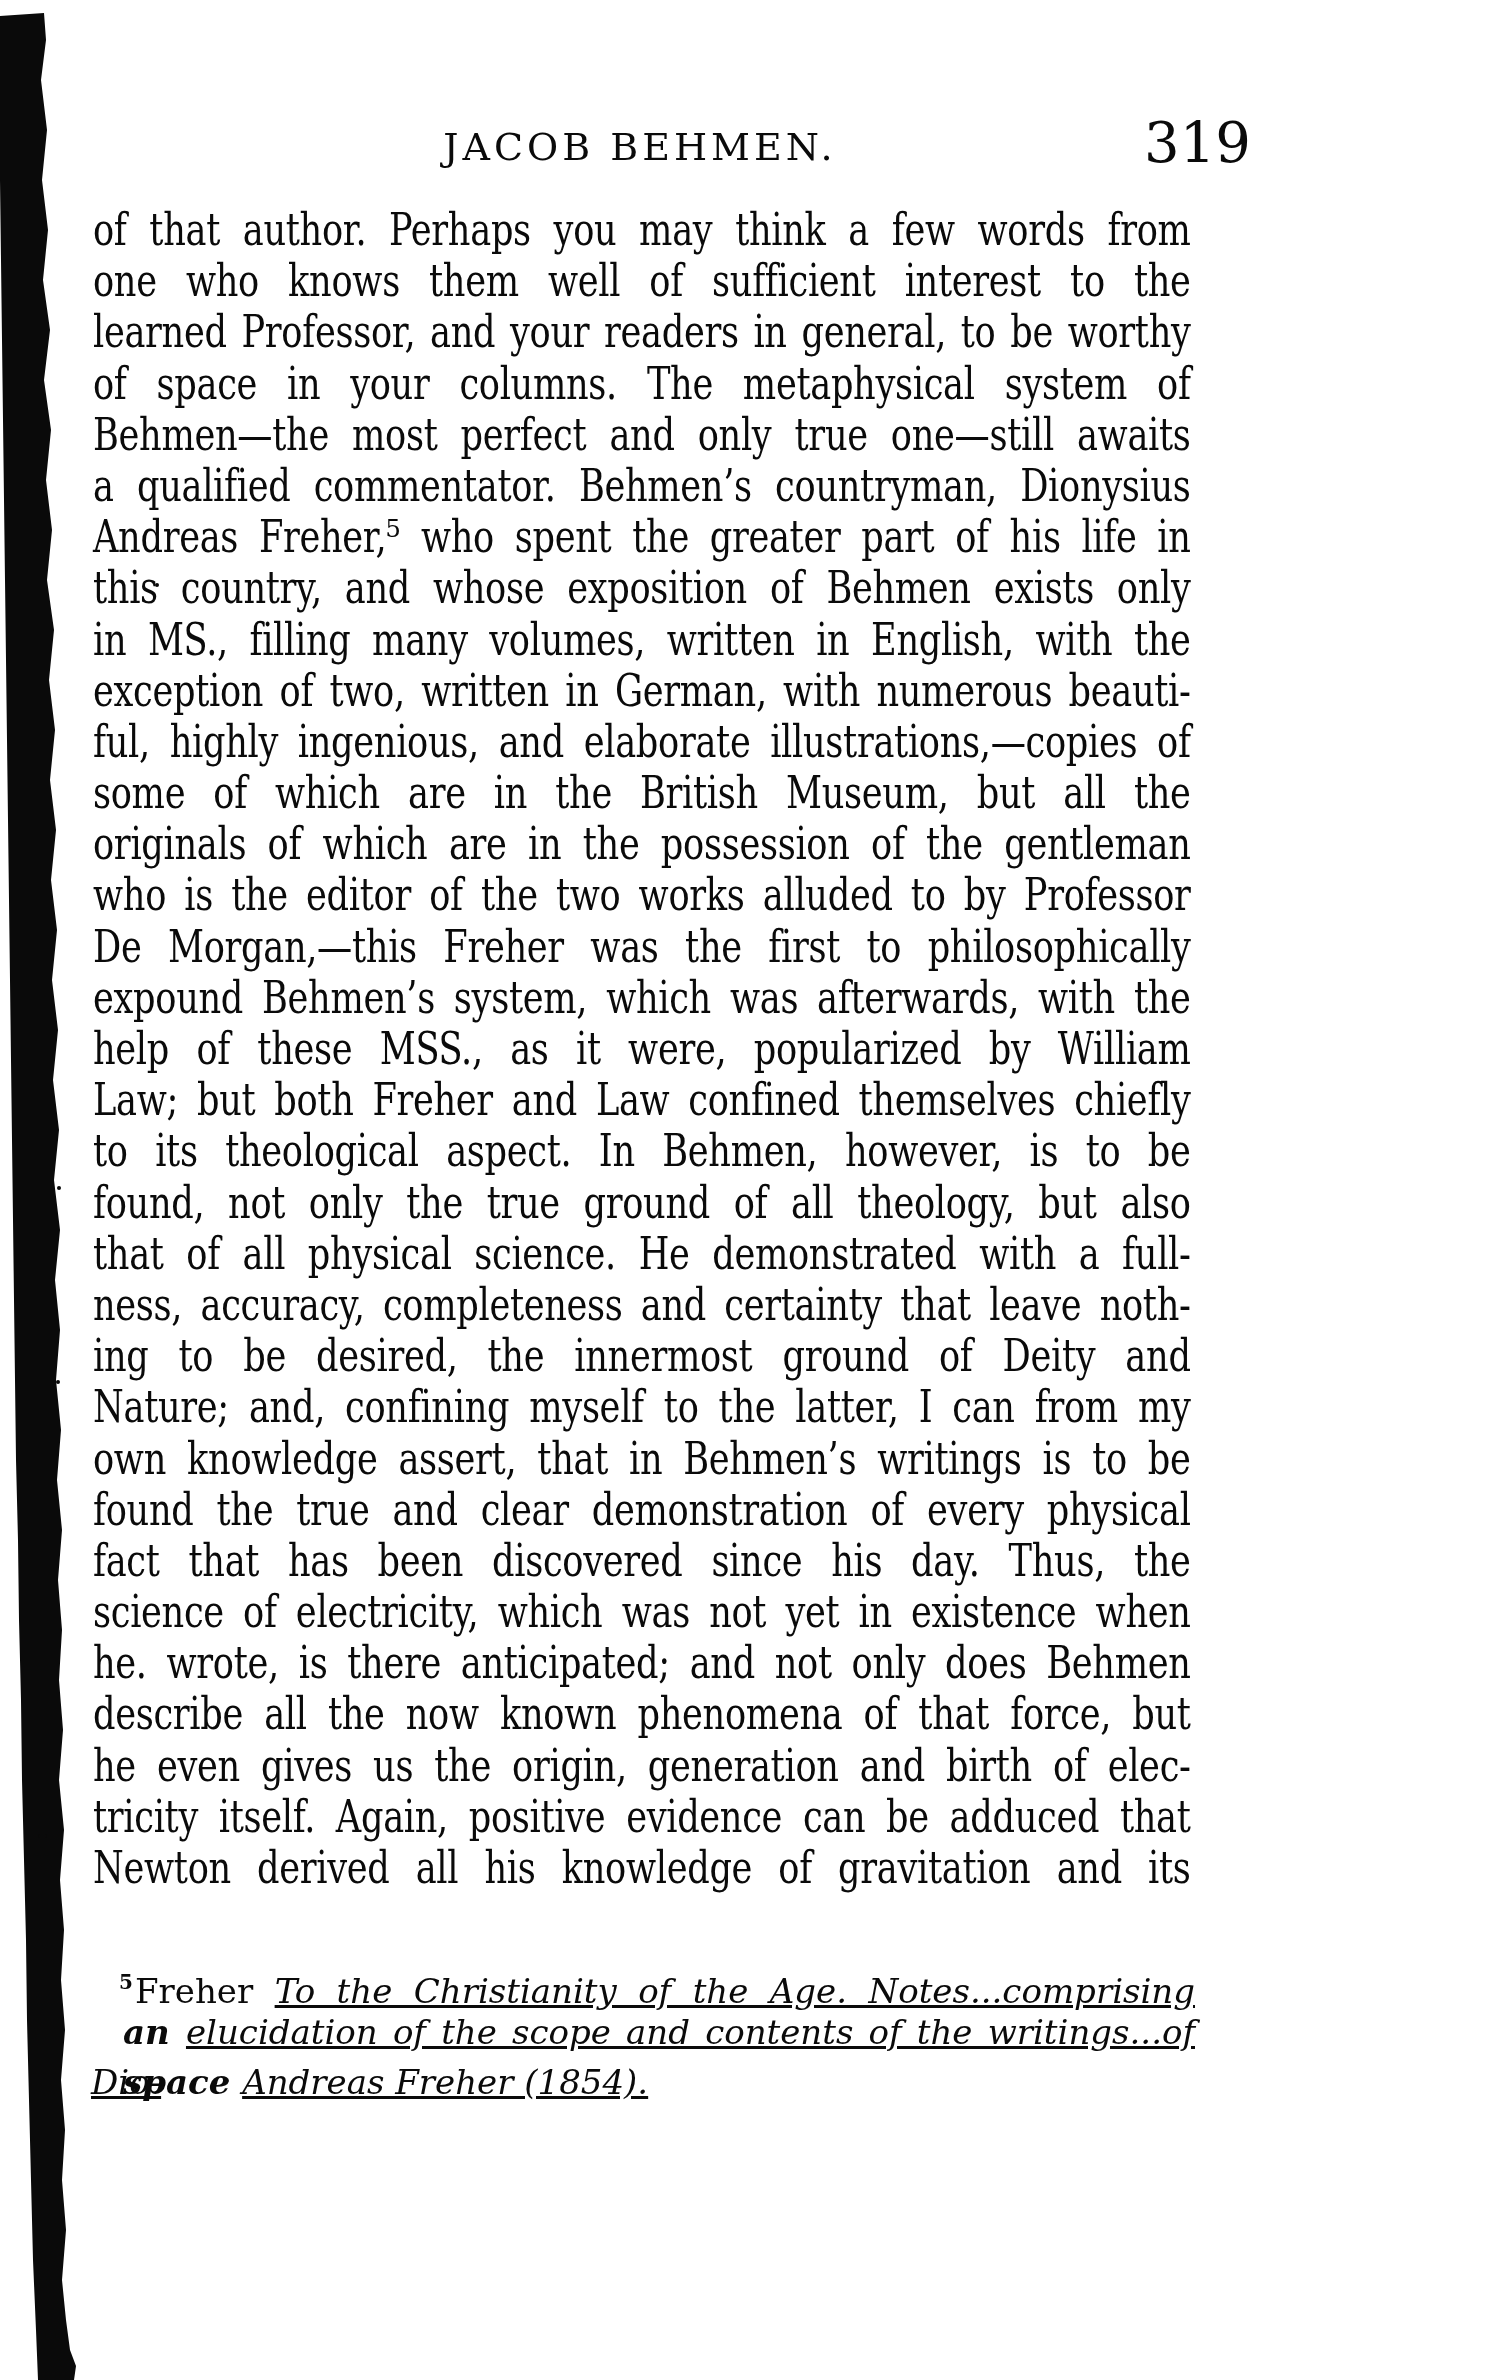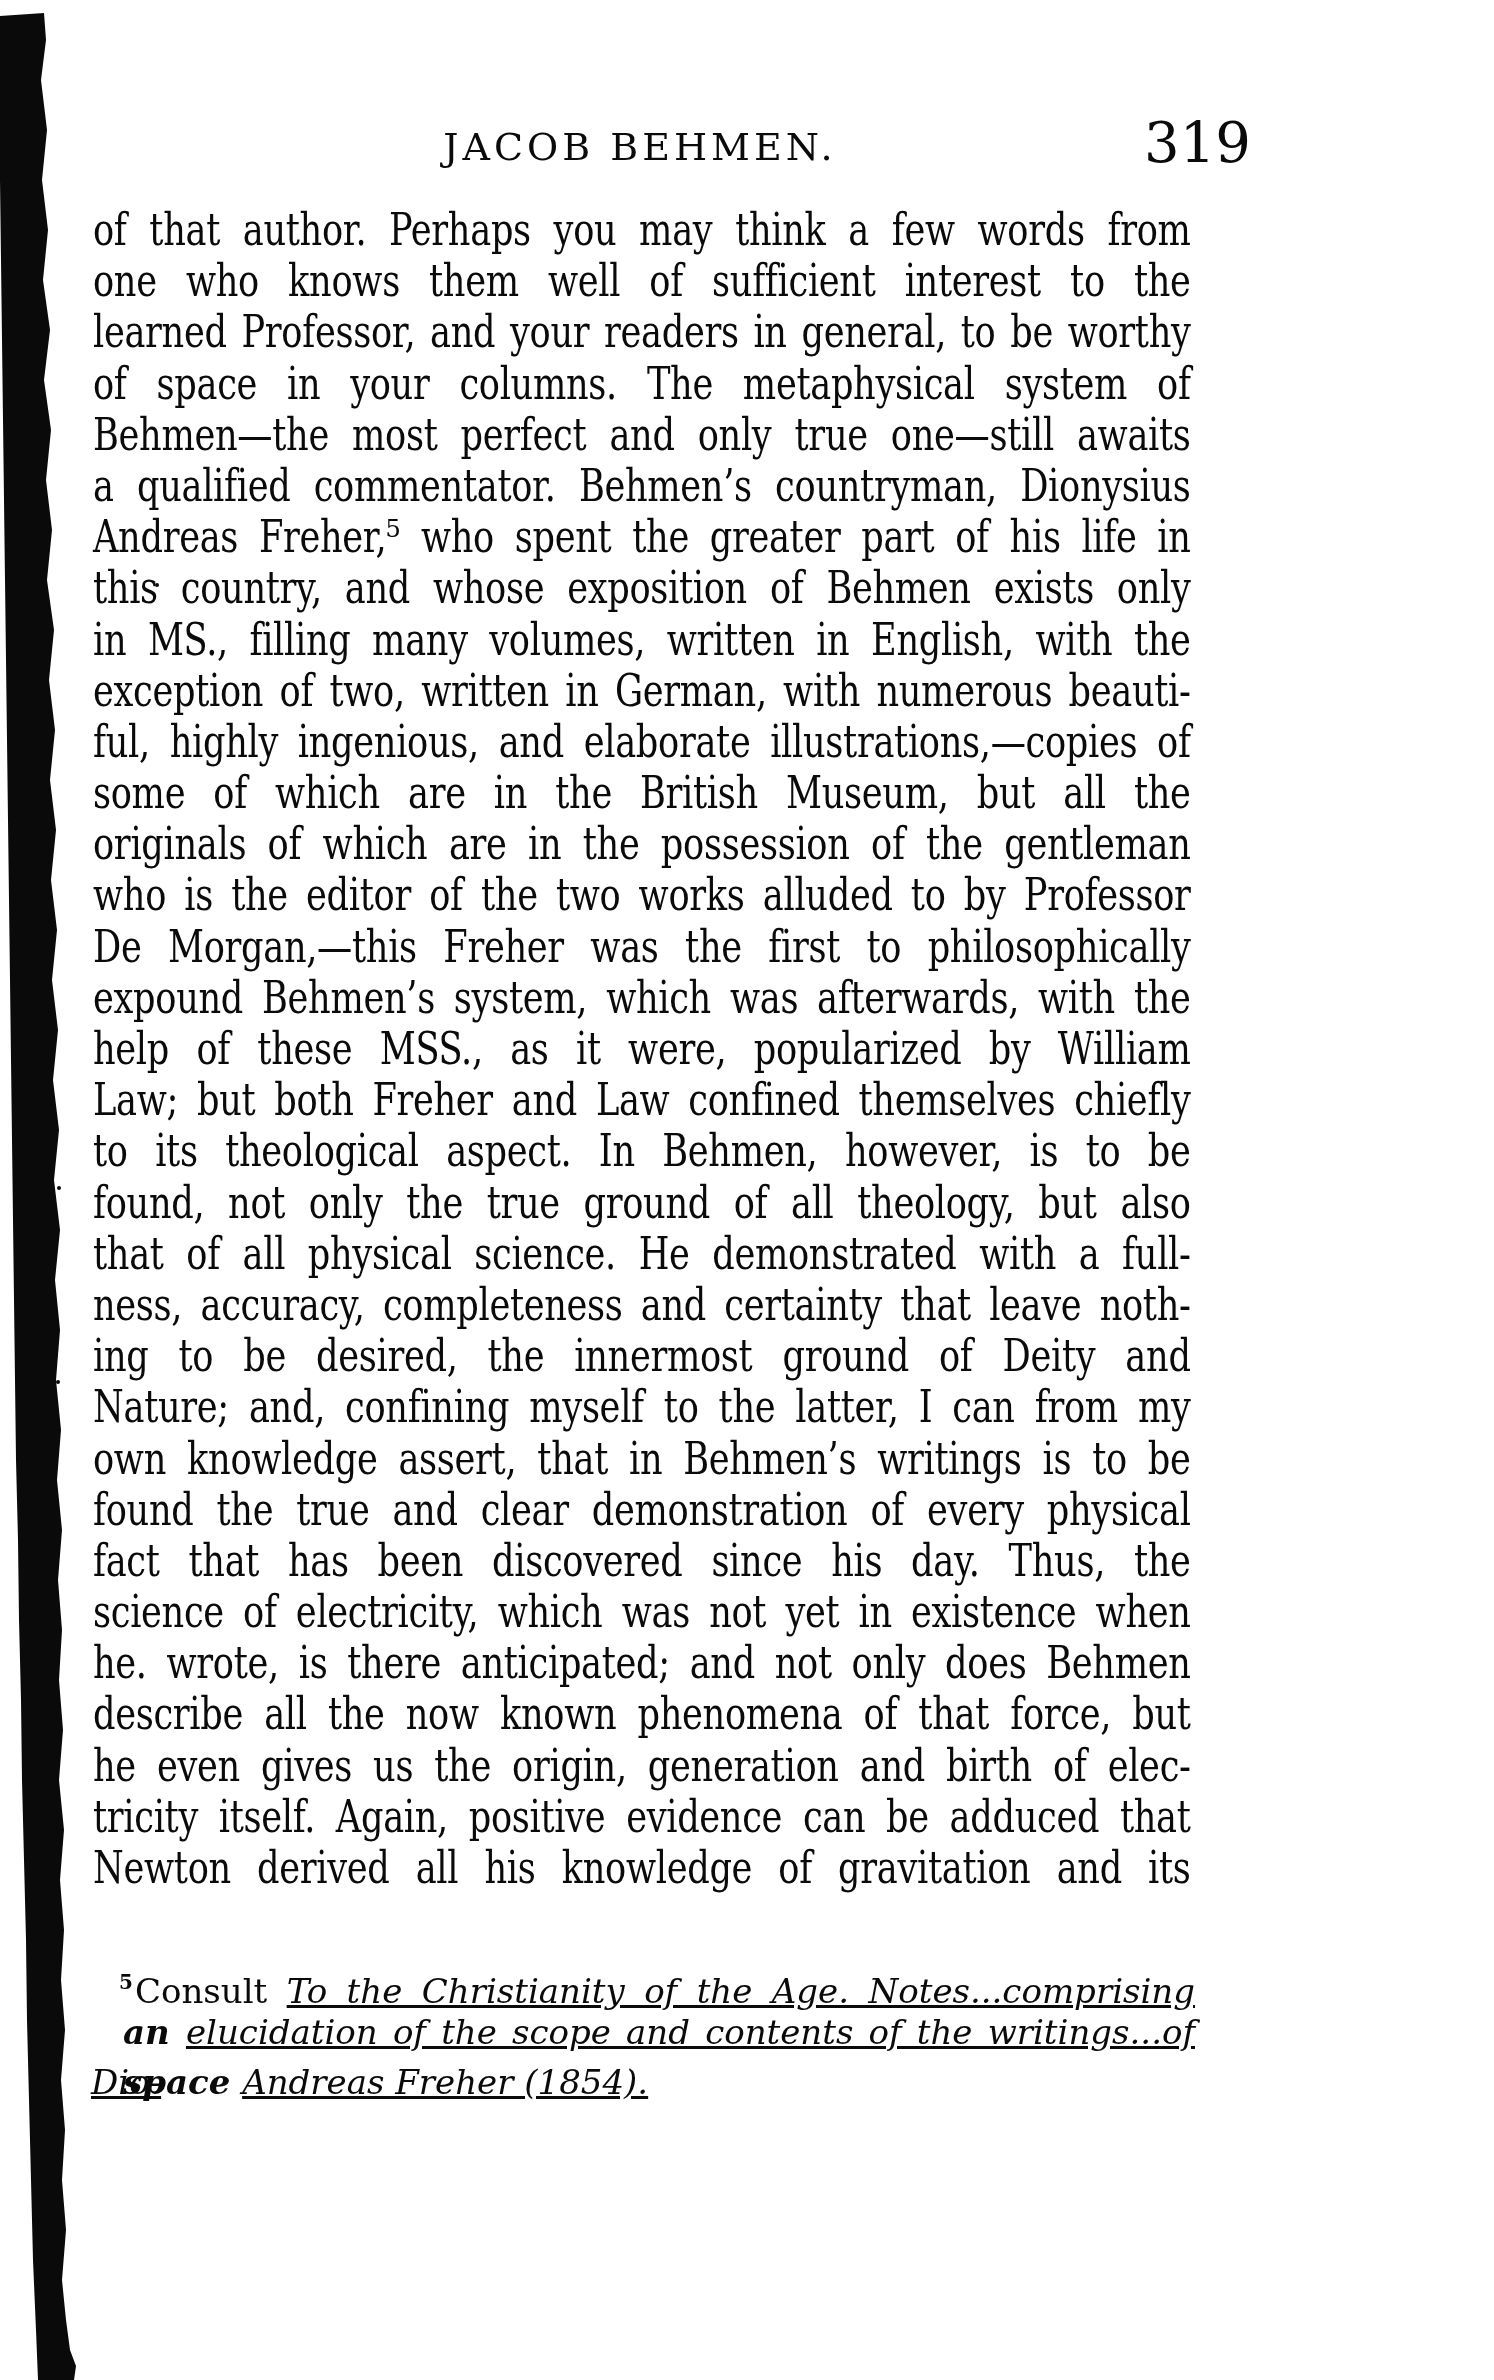--- a/index.html
+++ b/index.html
@@ -160,16 +160,16 @@
     <div class="body-line">fact that has been discovered since his day. Thus, the</div>
     <div class="body-line">science of electricity, which was not yet in existence when</div>
     <div class="body-line">he. wrote, is there anticipated; and not only does Behmen</div>
     <div class="body-line">describe all the now known phenomena of that force, but</div>
     <div class="body-line">he even gives us the origin, generation and birth of elec-</div>
     <div class="body-line">tricity itself. Again, positive evidence can be adduced that</div>
     <div class="body-line">Newton derived all his knowledge of gravitation and its</div>
   </div>
 
 <div class="footnote">
-  <div class="fn-line fn-l1"><span class="fn-marker">5</span><span class="fn-roman">Consult </span><span class="fn-italic">To the Christianity of the Age. Notes...comprising</span></div>
+  <div class="fn-line fn-l1"><span class="fn-marker">5</span><span class="fn-roman">Freher </span><span class="fn-italic">To the Christianity of the Age. Notes...comprising</span></div>
   <div class="fn-line"><span class="fn-bold-italic">an </span><span class="fn-italic">elucidation of the scope and contents of the writings...of Dio-</span></div>
   <div class="fn-line fn-last"><span class="fn-bold-italic">space </span><span class="fn-italic">Andreas Freher (1854).</span></div>
 </div>
 
 </body></html>

